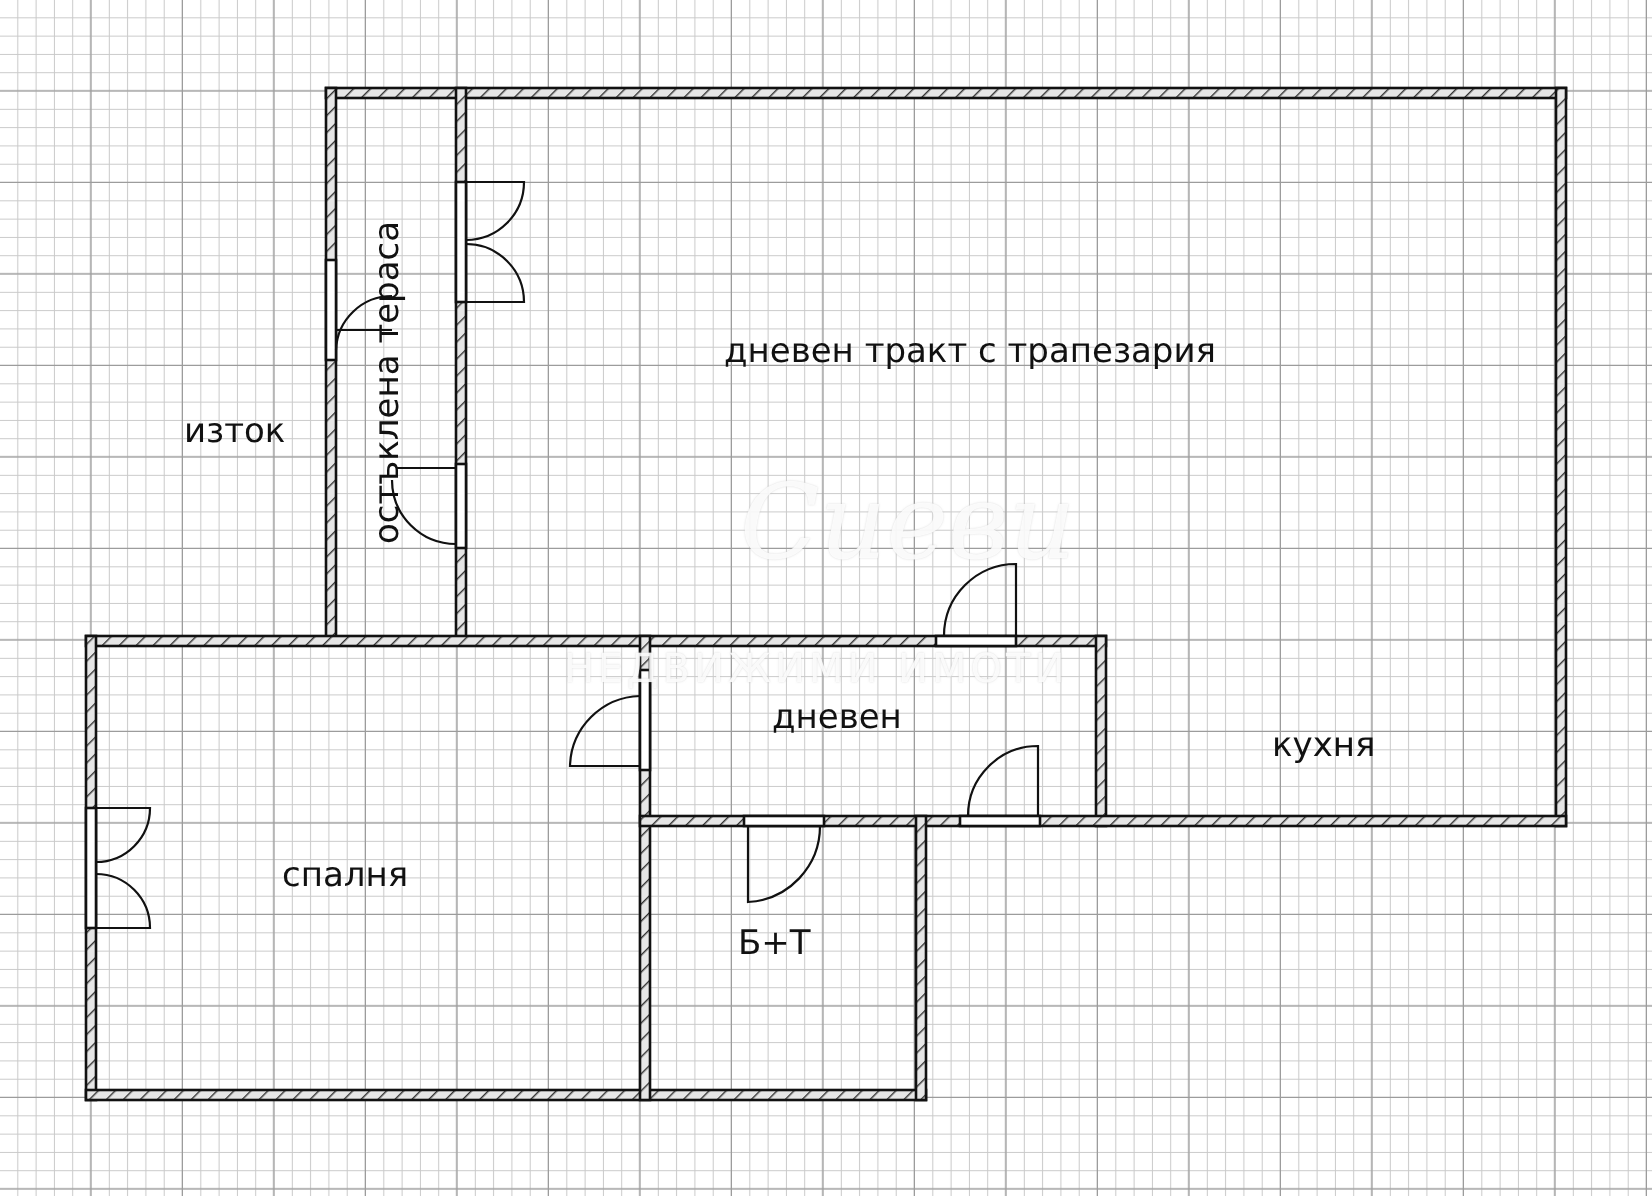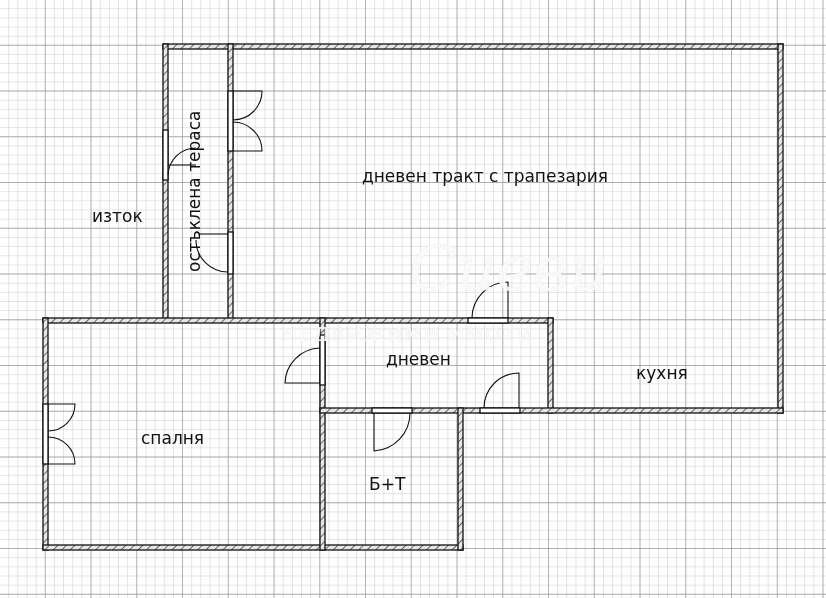--- a/index.html
+++ b/index.html
@@ -92,22 +92,22 @@
     <path d="M508 318 V282 A36 36 0 0 0 472 318"></path>
 
     <path d="M320 383 H285 A36 36 0 0 1 320 348"></path>
 
     <path d="M519 408 V373 A35 35 0 0 0 484 408"></path>
 
     <path d="M374 413 V451 A38 38 0 0 0 410 413"></path>
   </g>
 </svg>
 
-<div class="wm" style="left:370px; top:232px; font-size:62px;margin-left:39px;">Сиеви</div>
+<div class="wm" style="left:370px; top:232px; font-size:52px;">Сиеви</div>
 <div class="wm" style="left:282px; top:322px; font-size:20px; font-style:normal; font-family:'DejaVu Sans', sans-serif; letter-spacing:2px;">НЕДВИЖИМИ ИМОТИ</div>
 
 <div class="lbl" style="left:322px; top:168px;padding-left:40px;">дневен тракт с трапезария</div>
 <div class="lbl vert" style="left:186px; top:272px;">остъклена тераса</div>
 <div class="lbl" style="left:386px; top:351px;">дневен</div>
 <div class="lbl" style="left:636px; top:365px;">кухня</div>
 <div class="lbl" style="left:141px; top:430px;">спалня</div>
-<div class="lbl" style="left:369px; top:476px;">Б+Т</div>
+<div class="lbl" style="left:369px; top:464px;">Б+Т</div>
 <div class="lbl" style="left:92px; top:184px;margin-top:24px;">изток</div>
 
 </body></html>

